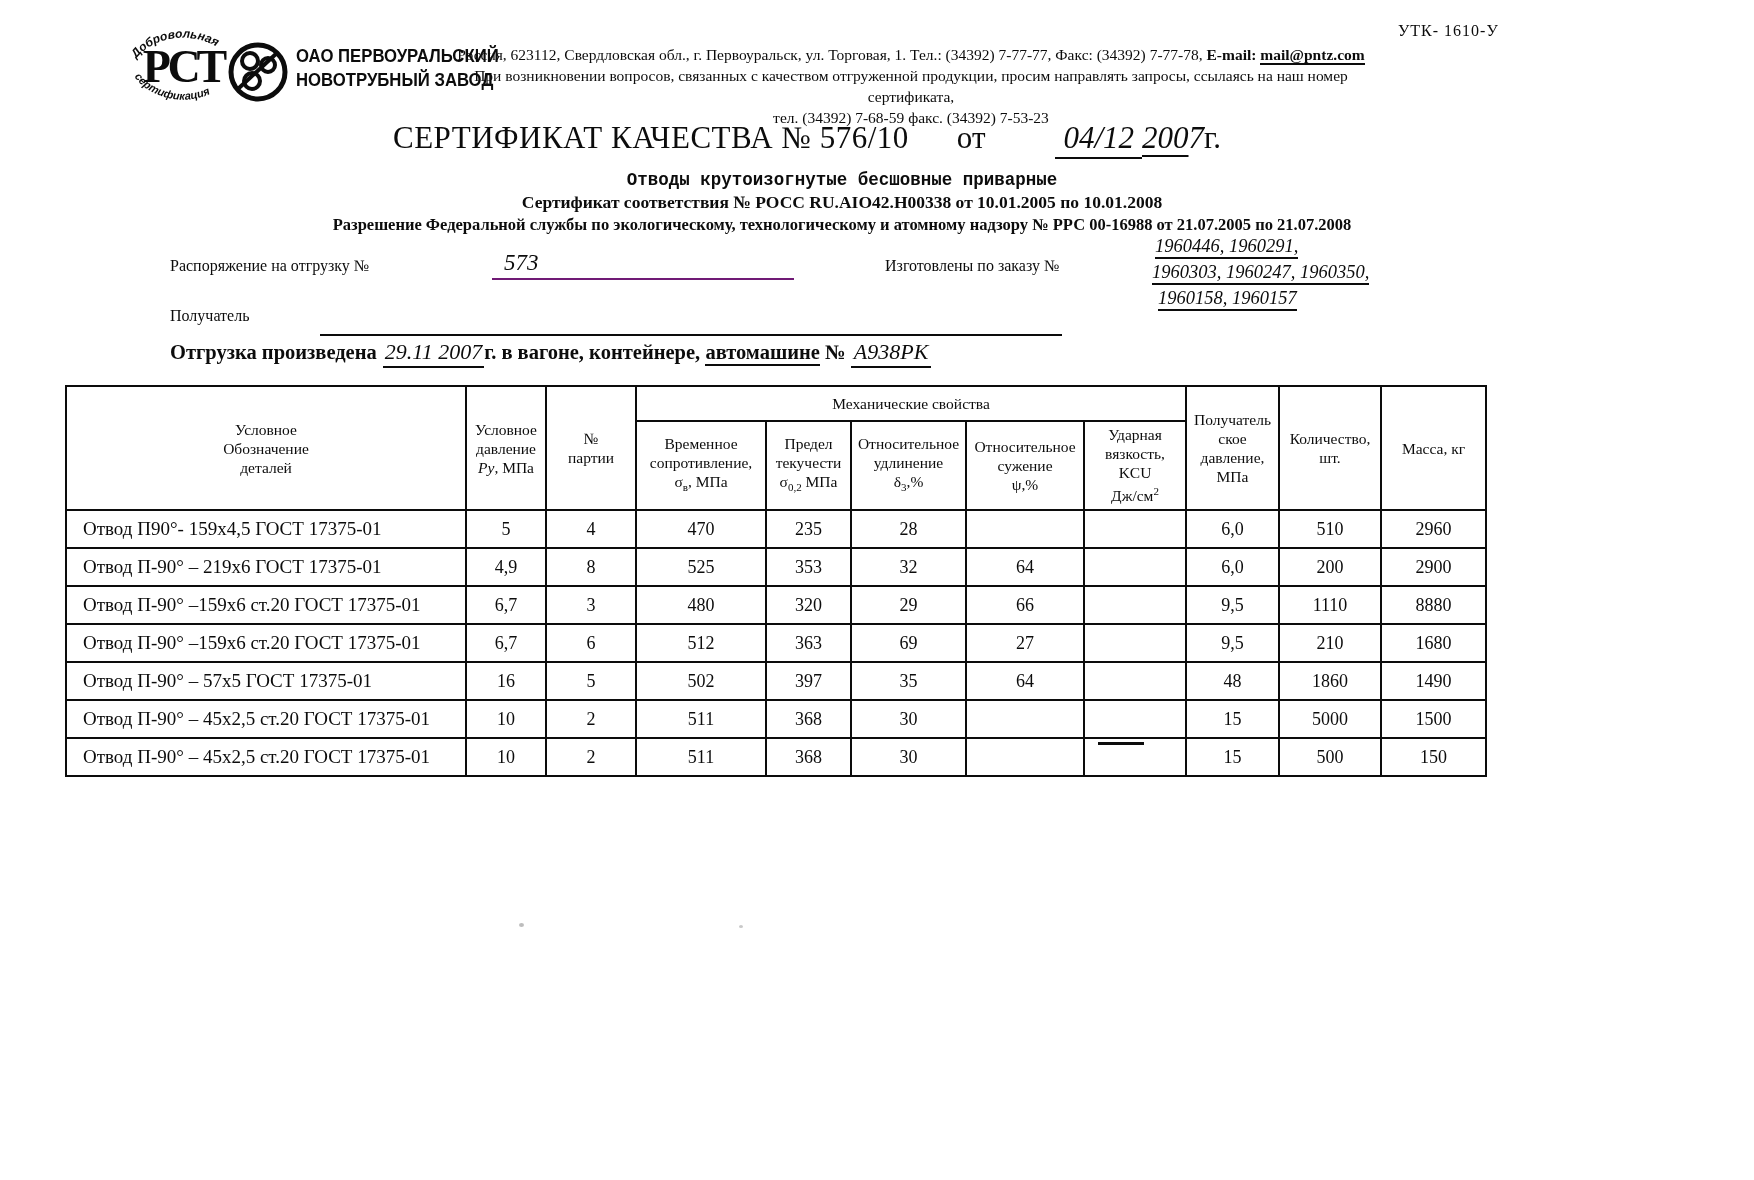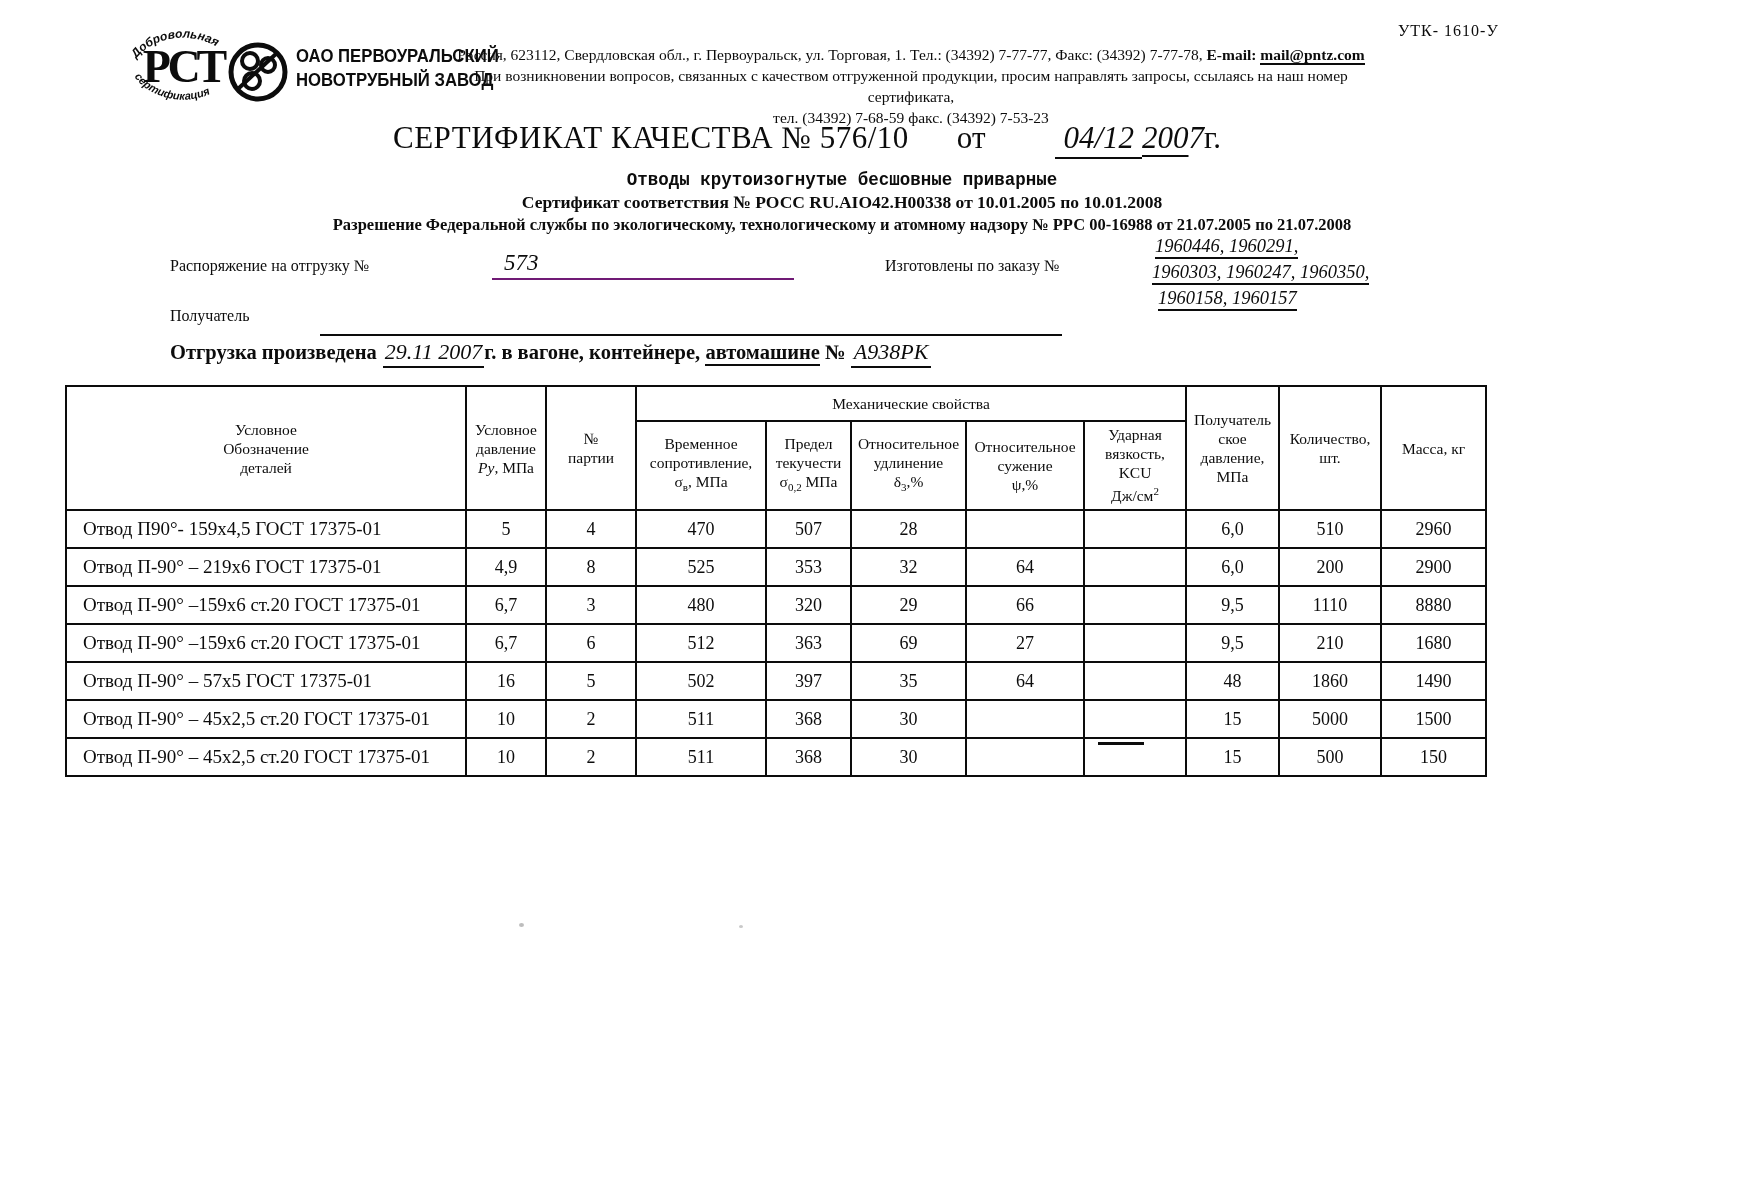--- a/index.html
+++ b/index.html
@@ -216,21 +216,21 @@
           <span>Дж/см</span><sup>2</sup>
         </th>
       </tr>
     </thead>
     <tbody>
         <tr>
           <td class="cell-name">Отвод П90°- 159х4,5 ГОСТ  17375-01</td>
           <td>5</td>
           <td>4</td>
           <td>470</td>
-          <td>507</td>
+          <td>235</td>
           <td>28</td>
           <td></td>
           <td></td>
           <td>6,0</td>
           <td>510</td>
           <td>2960</td>
         </tr>
         <tr>
           <td class="cell-name">Отвод П-90° – 219х6 ГОСТ 17375-01</td>
           <td>4,9</td>

